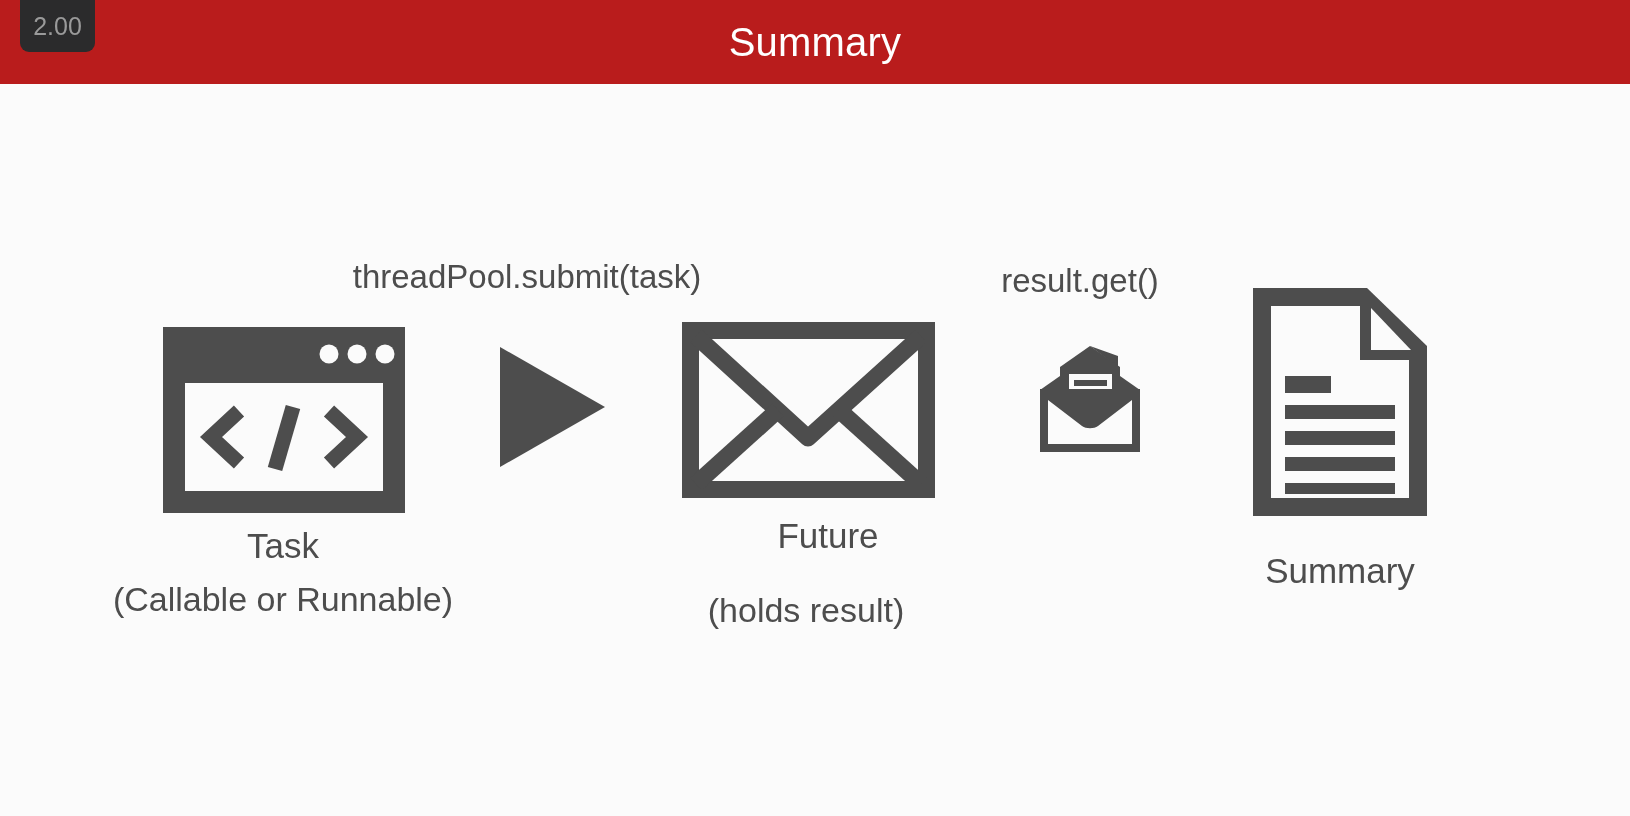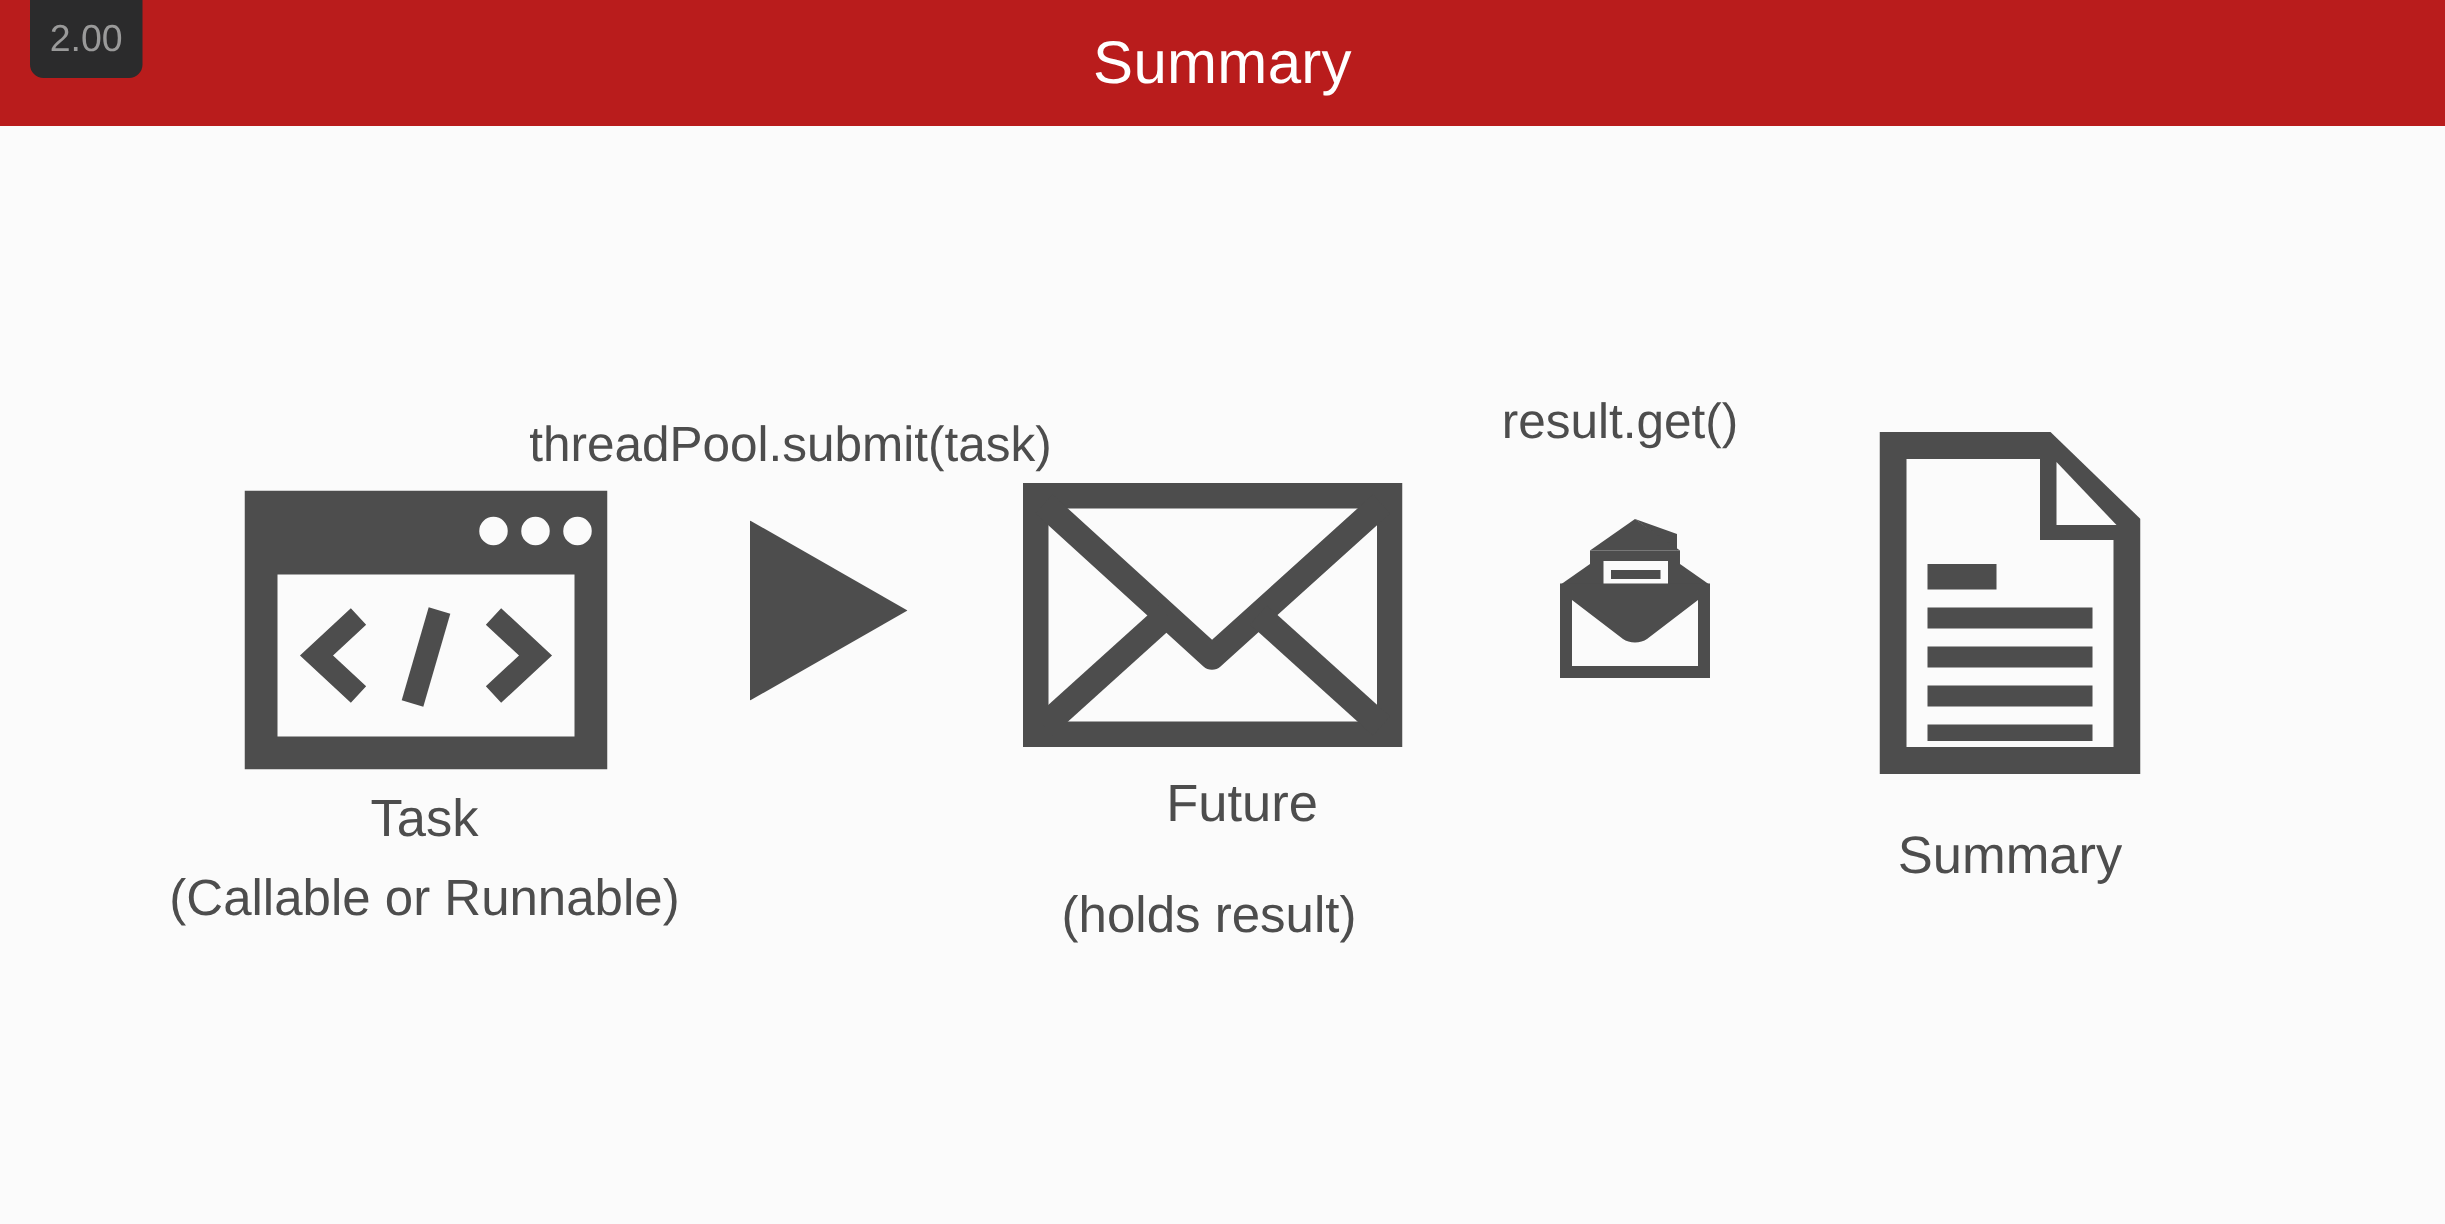--- a/index.html
+++ b/index.html
@@ -113,21 +113,21 @@
     <div class="topbar-title">Summary</div>
   </div>
   <div class="topbar-shadow"></div>
 
   <div class="time-badge">
     <span class="time-badge-text">2.00</span>
   </div>
 
   <div class="slide">
 
-    <div class="edge-label" style="left: 336px; top: 195px; width: 382px;">threadPool.submit(task)</div>
+    <div class="edge-label" style="left: 336px; top: 176px; width: 382px;">threadPool.submit(task)</div>
 
     <div class="edge-label" style="left: 960px; top: 180px; width: 240px;">result.get()</div>
 
     <div class="node" style="left: 163px; top: 243px; width: 242px; height: 186px;">
       <svg class="icon-svg" width="242" height="186" viewBox="0 0 242 186">
 
         <rect x="0" y="0" width="242" height="186" fill="#4d4d4d"></rect>
 
         <rect x="22" y="56" width="198" height="108" fill="#fbfbfb"></rect>
 

